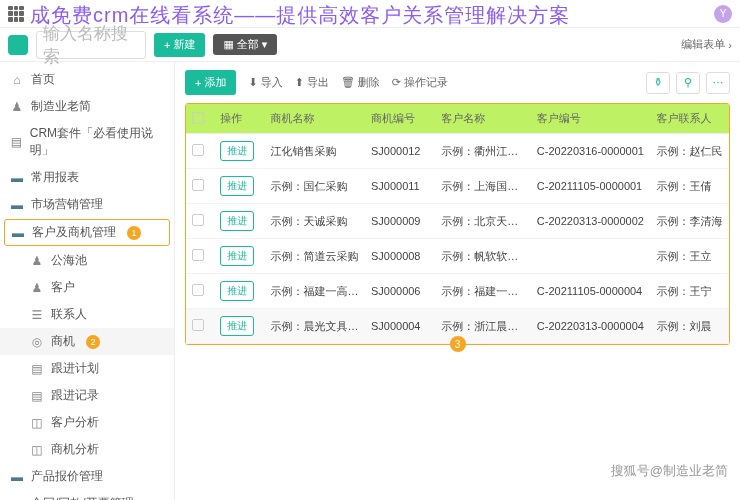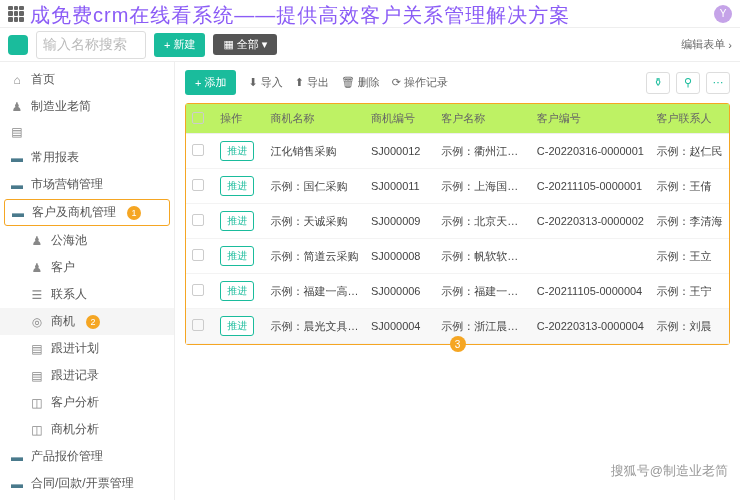--- a/index.html
+++ b/index.html
@@ -5,21 +5,21 @@
 * { margin: 0; padding: 0; box-sizing: border-box; }
 body { font-family: -apple-system, "PingFang SC", "Microsoft YaHei", sans-serif; font-size: 12px; color: #333; background: #fff; width: 740px; height: 500px; overflow: hidden; position: relative; }
 .overlay-title { position: absolute; top: 2px; left: 30px; font-size: 20px; color: #8b5cf6; z-index: 100; font-weight: 400; letter-spacing: 1px; }
 .top-bar { display: flex; align-items: center; height: 28px; padding: 0 8px; border-bottom: 1px solid #eee; }
 .app-icon { width: 16px; height: 16px; display: grid; grid-template-columns: repeat(3,1fr); gap: 1px; margin-right: 8px; }
 .app-icon span { background: #666; border-radius: 1px; }
 .spacer { flex: 1; }
 .avatar { width: 18px; height: 18px; border-radius: 50%; background: #c5a3e8; color: #fff; display: flex; align-items: center; justify-content: center; font-size: 10px; }
 .sub-bar { display: flex; align-items: center; height: 34px; padding: 0 8px; gap: 8px; border-bottom: 1px solid #eee; }
 .sub-icon { width: 20px; height: 20px; background: #1abc9c; border-radius: 4px; }
-.search-box { flex: 0 0 110px; height: 28px; border: 1px solid #ddd; border-radius: 3px; padding: 0 6px; font-size: 14px; color: #bbb; display: flex; align-items: center; }
+.search-box { flex: 0 0 110px; height: 28px; border: 1px solid #ddd; border-radius: 3px; padding: 0 6px; font-size: 17px; color: #bbb; display: flex; align-items: center; }
 .btn-new { background: #1abc9c; color: #fff; border: none; border-radius: 3px; height: 24px; padding: 0 10px; font-size: 11px; display: flex; align-items: center; gap: 3px; }
 .tab-all { background: #555; color: #fff; padding: 3px 10px; border-radius: 3px; font-size: 11px; display: flex; align-items: center; gap: 3px; }
 .edit-form { font-size: 11px; color: #666; display: flex; align-items: center; gap: 3px; }
 .main { display: flex; height: calc(500px - 62px); }
 .sidebar { width: 175px; border-right: 1px solid #eee; overflow-y: auto; padding: 4px 0; }
 .nav-item { display: flex; align-items: center; padding: 5px 10px; color: #555; gap: 7px; cursor: pointer; }
 .nav-item.sub { padding-left: 30px; }
 .nav-item.active { background: #f5f5f5; }
 .nav-item.highlight { border: 1px solid #f5a623; border-radius: 3px; margin: 1px 4px; padding: 4px 6px; }
 .nav-icon { width: 14px; height: 14px; display: flex; align-items: center; justify-content: center; font-size: 12px; color: #888; }
@@ -93,20 +93,21 @@
       <div class="nav-item">
         <span class="nav-icon">⌂</span>
         <span>首页</span>
       </div>
       <div class="nav-item">
         <span class="nav-icon">♟</span>
         <span>制造业老简</span>
       </div>
       <div class="nav-item">
         <span class="nav-icon">▤</span>
+        <span>CRM套件「必看使用说明」</span>
       </div>
       <div class="nav-item">
         <span class="nav-icon folder">▬</span>
         <span>常用报表</span>
       </div>
       <div class="nav-item">
         <span class="nav-icon folder">▬</span>
         <span>市场营销管理</span>
       </div>
       <div class="nav-item highlight">

